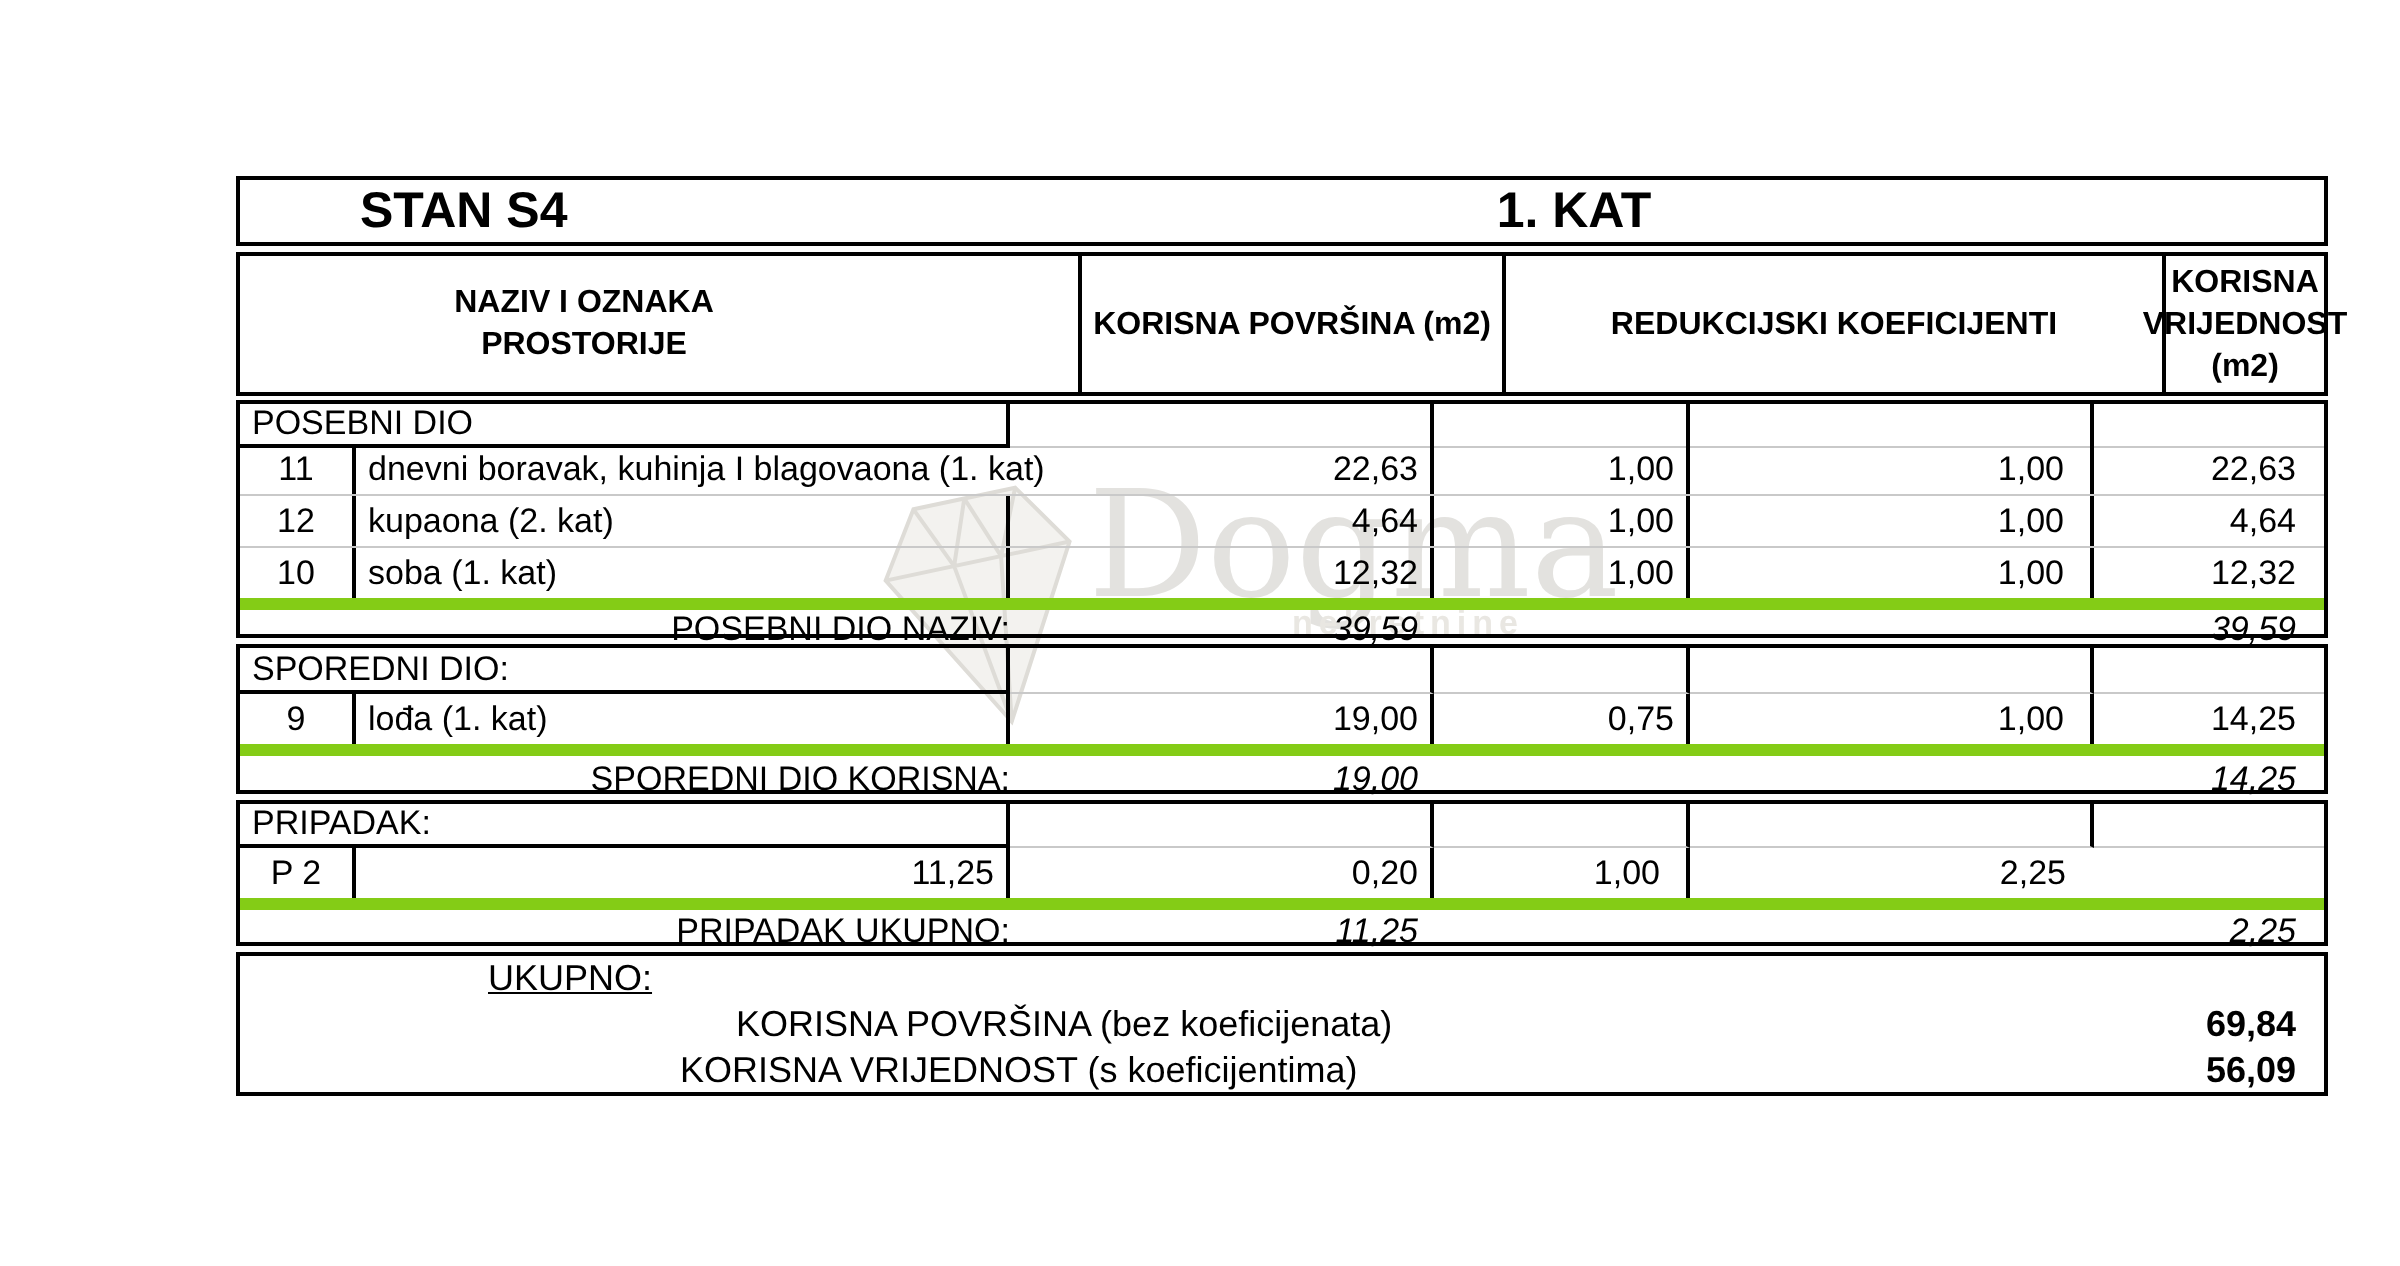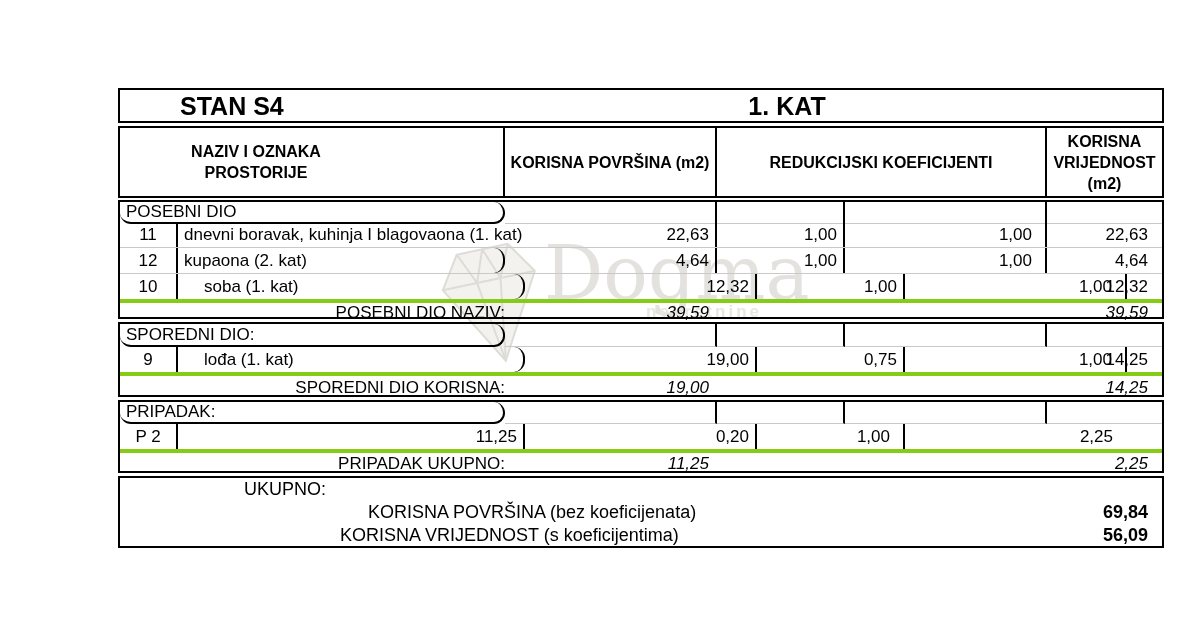--- a/index.html
+++ b/index.html
@@ -14,30 +14,30 @@
   .wm-sub{position:absolute;left:208px;top:62px;font-size:17px;font-weight:bold;
           letter-spacing:3px;color:#e9e7e2;}
 
   
   .box{position:absolute;left:118px;width:1046px;border:2px solid #000;
        box-sizing:border-box;background:transparent;z-index:1;}
   .row{display:grid;align-items:center;font-size:17px;}
   .cols-data{grid-template-columns:58px 327px 212px 128px 202px 1fr;}
   .cols-label{grid-template-columns:385px 212px 128px 202px 1fr;}
   .cols-sub{grid-template-columns:385px 212px 1fr;}
-  .cols-header{grid-template-columns:385px 212px 330px 1fr;}
+  .cols-header{grid-template-columns:385px 212px 330px 1fr;padding-left:36px;}
   .c{height:100%;display:flex;align-items:center;box-sizing:border-box;min-width:0;}
   .br{border-right:2px solid #000;}
   .bbk{border-bottom:2px solid #000;}
   .bbt{border-bottom:1px solid #c9c9c9;}
   .r-thin{border-bottom:1px solid #c9c9c9;}
-  .r-dark{border-bottom:4px solid #84cc16;gap:20px;}
+  .r-dark{border-bottom:6px solid #84cc16;}
   .center{justify-content:center;}
   .right{justify-content:flex-end;}
-  .pl6{padding-left:6px;border-radius:11px;}
+  .pl6{padding-left:6px;}
   .pr6{padding-right:6px;}
   .pr8{padding-right:8px;}
   .pr13{padding-right:13px;}
   .pr14{padding-right:14px;}
   .it{font-style:italic;}
   .nowrap-overflow{white-space:nowrap;overflow:visible;position:relative;z-index:2;}
 
   
   .title-box{top:88px;height:35px;}
   .title-left{position:absolute;left:60px;top:50%;transform:translateY(-50%);
@@ -56,21 +56,21 @@
 
   
   .sec-a{top:200px;height:119px;}
   .sec-b{top:322px;height:75px;}
   .sec-c{top:400px;height:73px;}
   .h20{height:20px;} .h22{height:22px;} .h23{height:23px;} .h25{height:25px;}
 
   
   .totals-box{top:476px;height:72px;font-size:18px;}
   .t-row{display:flex;align-items:center;box-sizing:border-box;}
-  .t-row1{height:23px;padding-left:124px;}
+  .t-row1{height:23px;padding-left:124px;text-decoration:underline;}
   .t-row2{height:23px;padding-left:28px;} .t-row3{height:22px;}
   .t-label{margin-left:220px;}
   .t-value{margin-left:auto;margin-right:14px;font-weight:bold;}
 </style>
 </head>
 <body>
 
 <div class="canvas">
 
   <div class="watermark">

